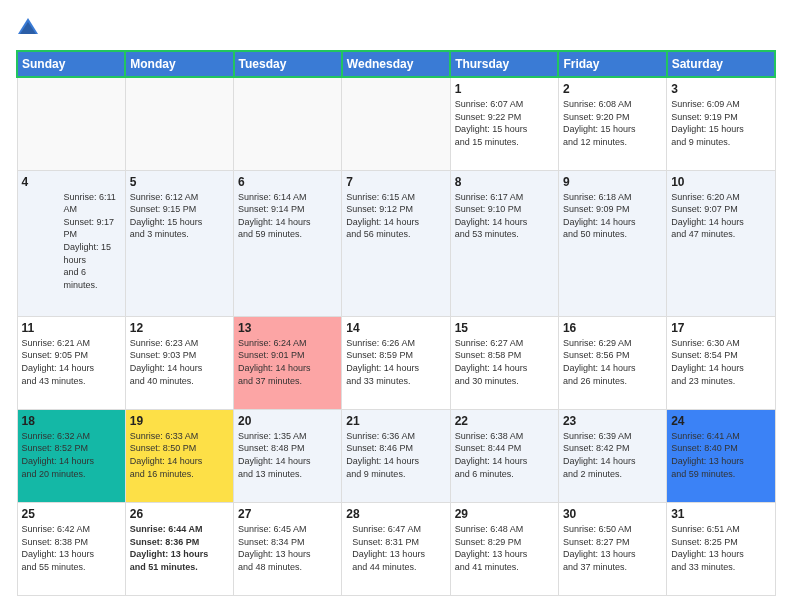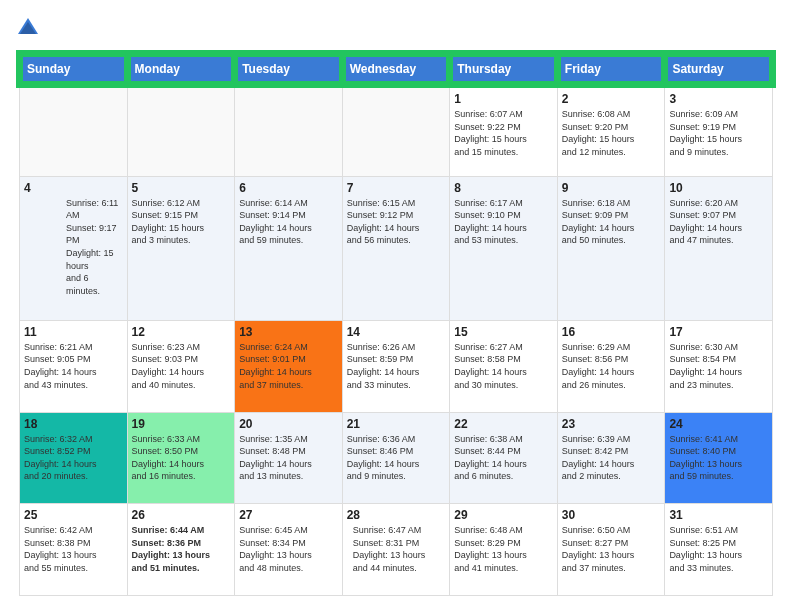--- a/index.html
+++ b/index.html
@@ -67,21 +67,21 @@
       width: 100%;
       table-layout: fixed;
     }
     .calendar th {
       background-color: #3a7bd5;
       color: #fff;
       font-size: 12px;
       font-weight: bold;
       padding: 5px 4px;
       text-align: left;
-      border: 7px solid #22c55e;
+      border: 2px solid #22c55e;
     }
     .calendar td {
       vertical-align: top;
       padding: 4px 4px;
       font-size: 9.5px;
       color: #222;
       border: 1px solid #ddd;
       height: 80px;
       background: #fff;
     }
@@ -227,21 +227,21 @@
 Daylight: 14 hours
 and 43 minutes.</div>
           </td>
           <td style="background: rgb(255, 255, 255);">
             <span class="day-num">12</span>
             <div class="day-info" style="white-space: pre-line;">Sunrise: 6:23 AM
 Sunset: 9:03 PM
 Daylight: 14 hours
 and 40 minutes.</div>
           </td>
-          <td style="background: #f97316;">
+          <td style="background: #fca5a5;">
             <span class="day-num">13</span>
             <div class="day-info" style="white-space: pre-line;">Sunrise: 6:24 AM
 Sunset: 9:01 PM
 Daylight: 14 hours
 and 37 minutes.</div>
           </td>
           <td style="background: rgb(255, 255, 255);">
             <span class="day-num">14</span>
             <div class="day-info" style="white-space: pre-line;">Sunrise: 6:26 AM
 Sunset: 8:59 PM
@@ -271,21 +271,21 @@
           </td>
         </tr>
         <tr>
           <td style="background: #14b8a6;">
             <span class="day-num">18</span>
             <div class="day-info" style="white-space: pre-line;">Sunrise: 6:32 AM
 Sunset: 8:52 PM
 Daylight: 14 hours
 and 20 minutes.</div>
           </td>
-          <td style="background: #86efac;">
+          <td style="background: #fde047;">
             <span class="day-num">19</span>
             <div class="day-info" style="white-space: pre-line;">Sunrise: 6:33 AM
 Sunset: 8:50 PM
 Daylight: 14 hours
 and 16 minutes.</div>
           </td>
           <td style="background: rgb(240, 244, 250);">
             <span class="day-num">20</span>
             <div class="day-info" style="white-space: pre-line;">Sunrise: 1:35 AM
 Sunset: 8:48 PM

